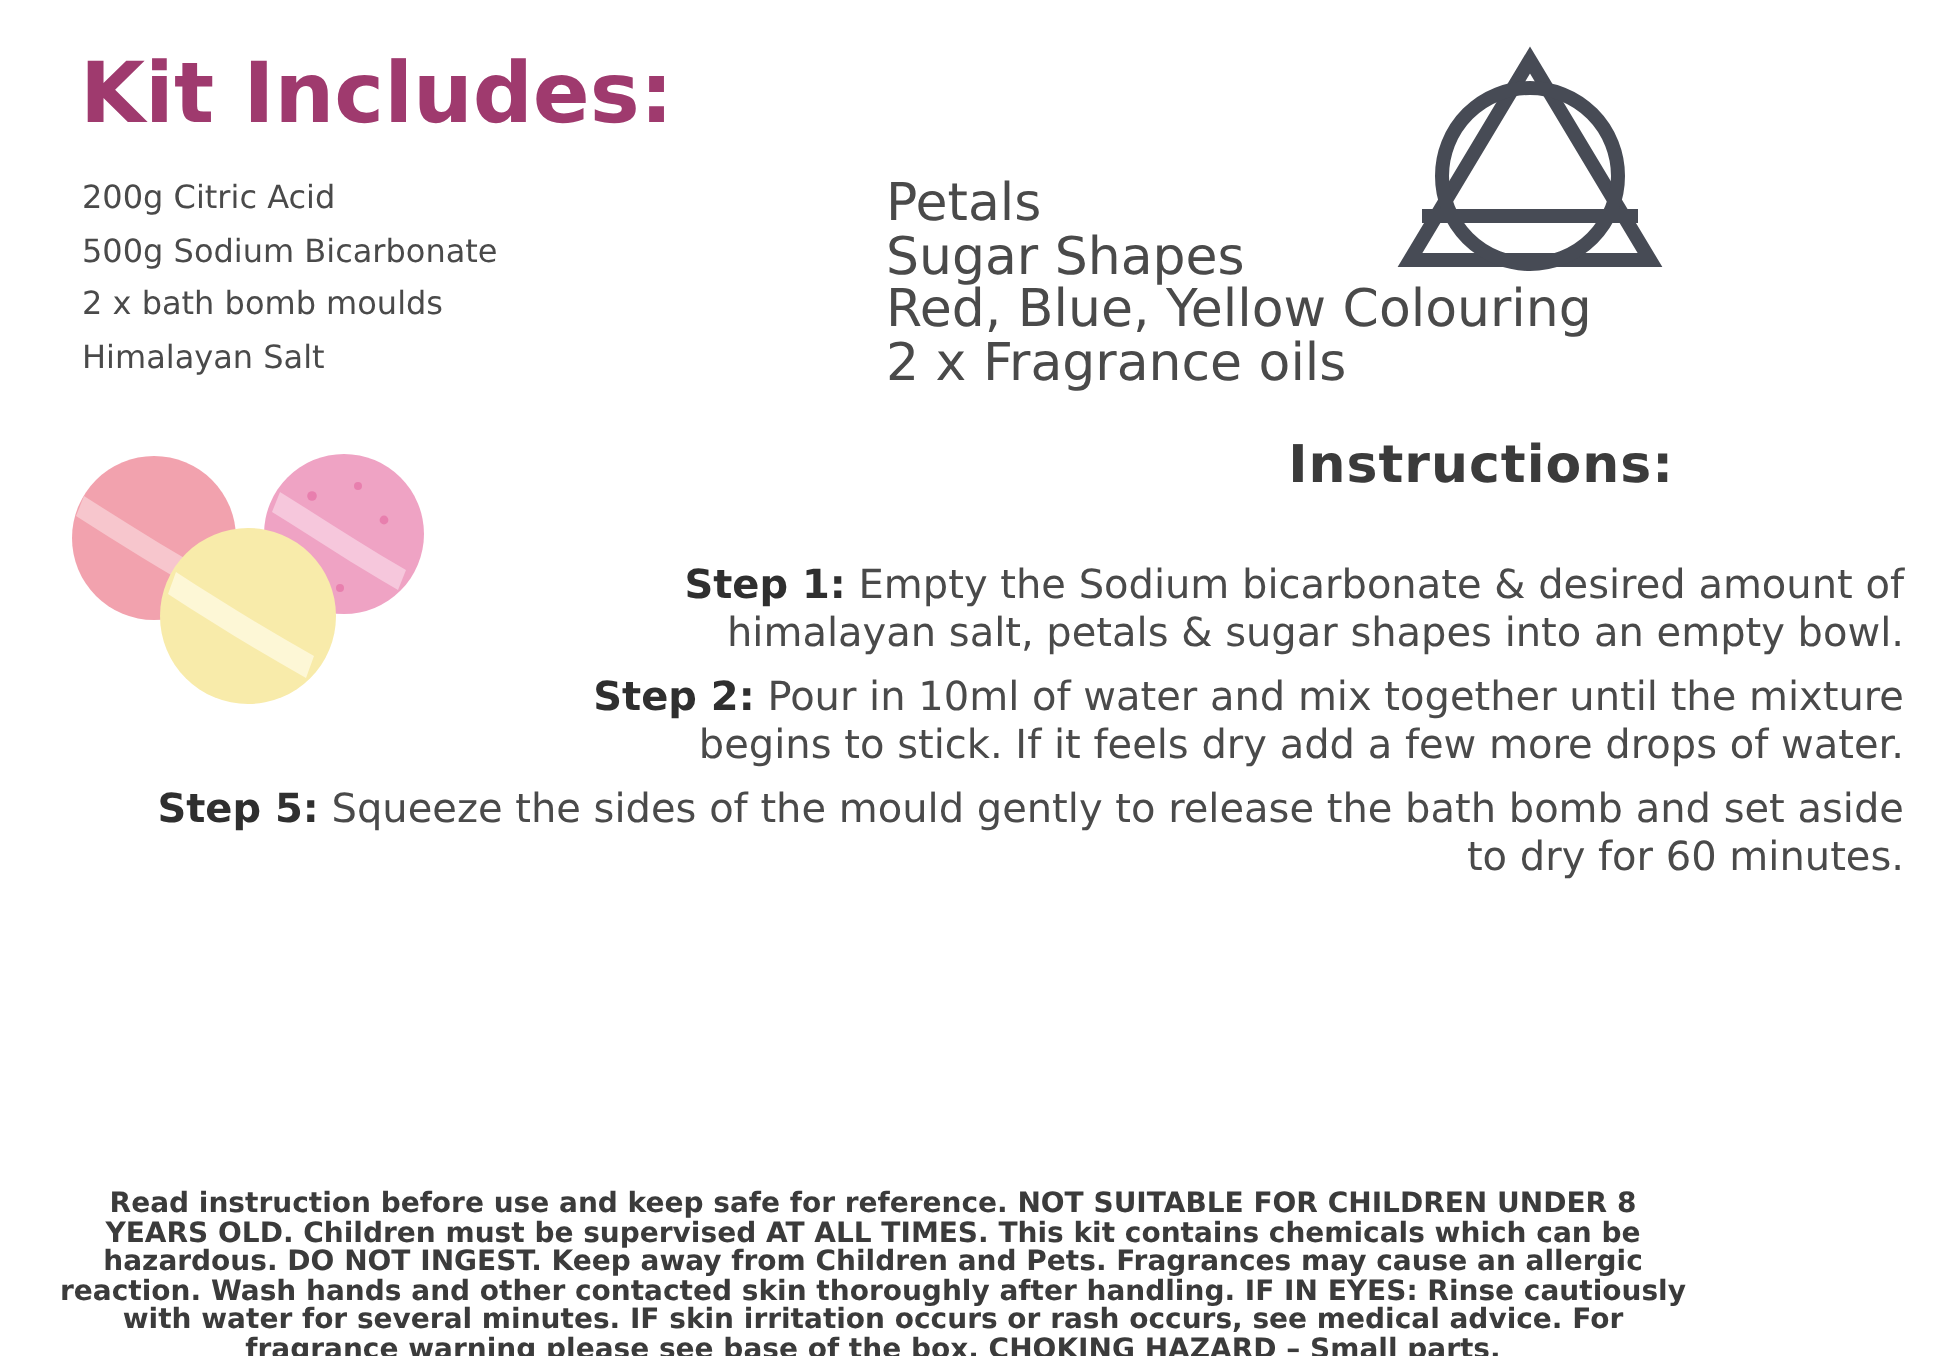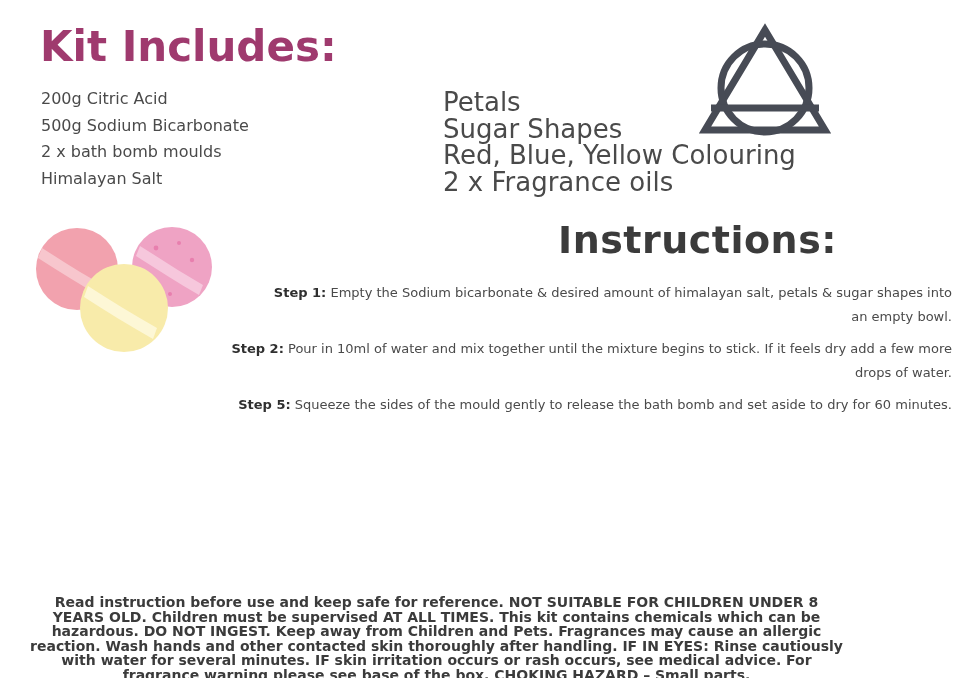--- a/index.html
+++ b/index.html
@@ -71,35 +71,35 @@
     top: 222px;
     width: 220px;
     height: 135px;
   }
 
   
   .instructions-heading {
     position: absolute;
     right: 36px;
     top: 218px;
-    font-size: 38px;
+    font-size: 26px;
     font-weight: bold;
     color: #3b3b3b;
     letter-spacing: 0.5px;
   }
 
   
   .steps {
     position: absolute;
     left: 36px;
     top: 281px;
     width: 916px;
   }
   .step {
-    font-size: 13px;
+    font-size: 20px;
     line-height: 23.5px;
     color: #4a4a4a;
     text-align: right;
     margin-bottom: 9px;
   }
   .step .step-label {
     font-weight: bold;
     color: #2f2f2f;
   }
   .step.s1 { padding-left: 232px; }

